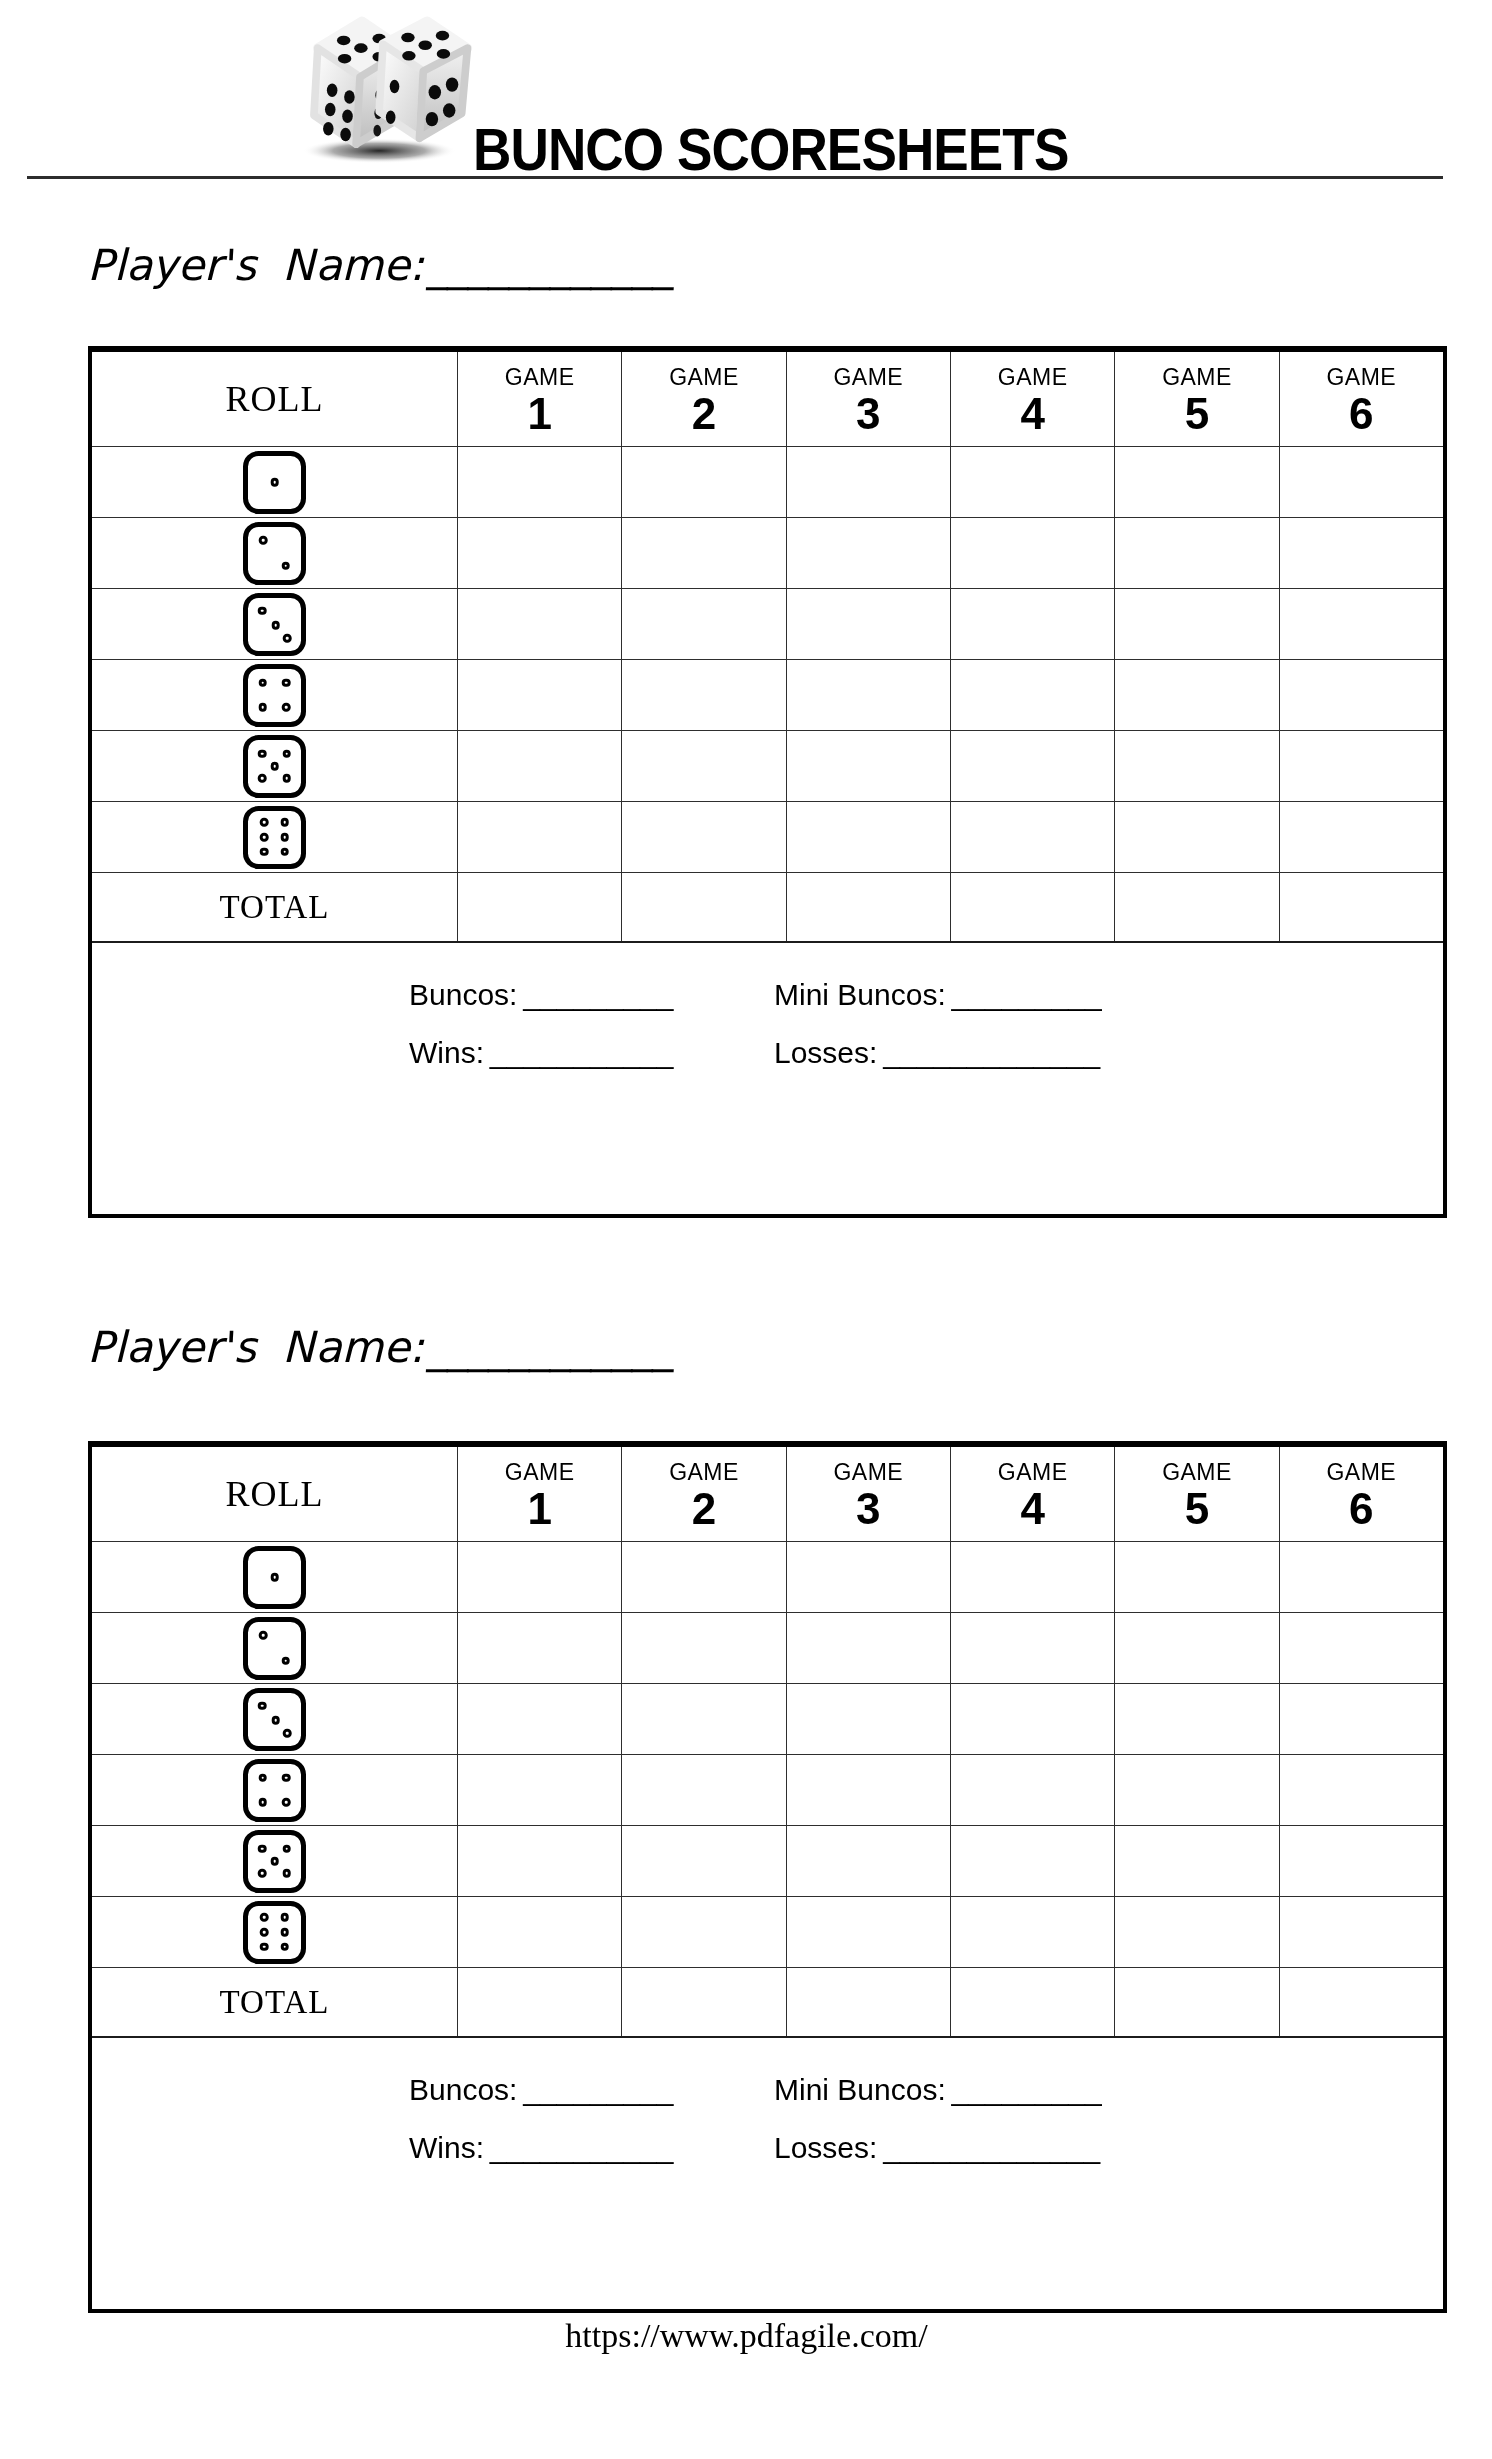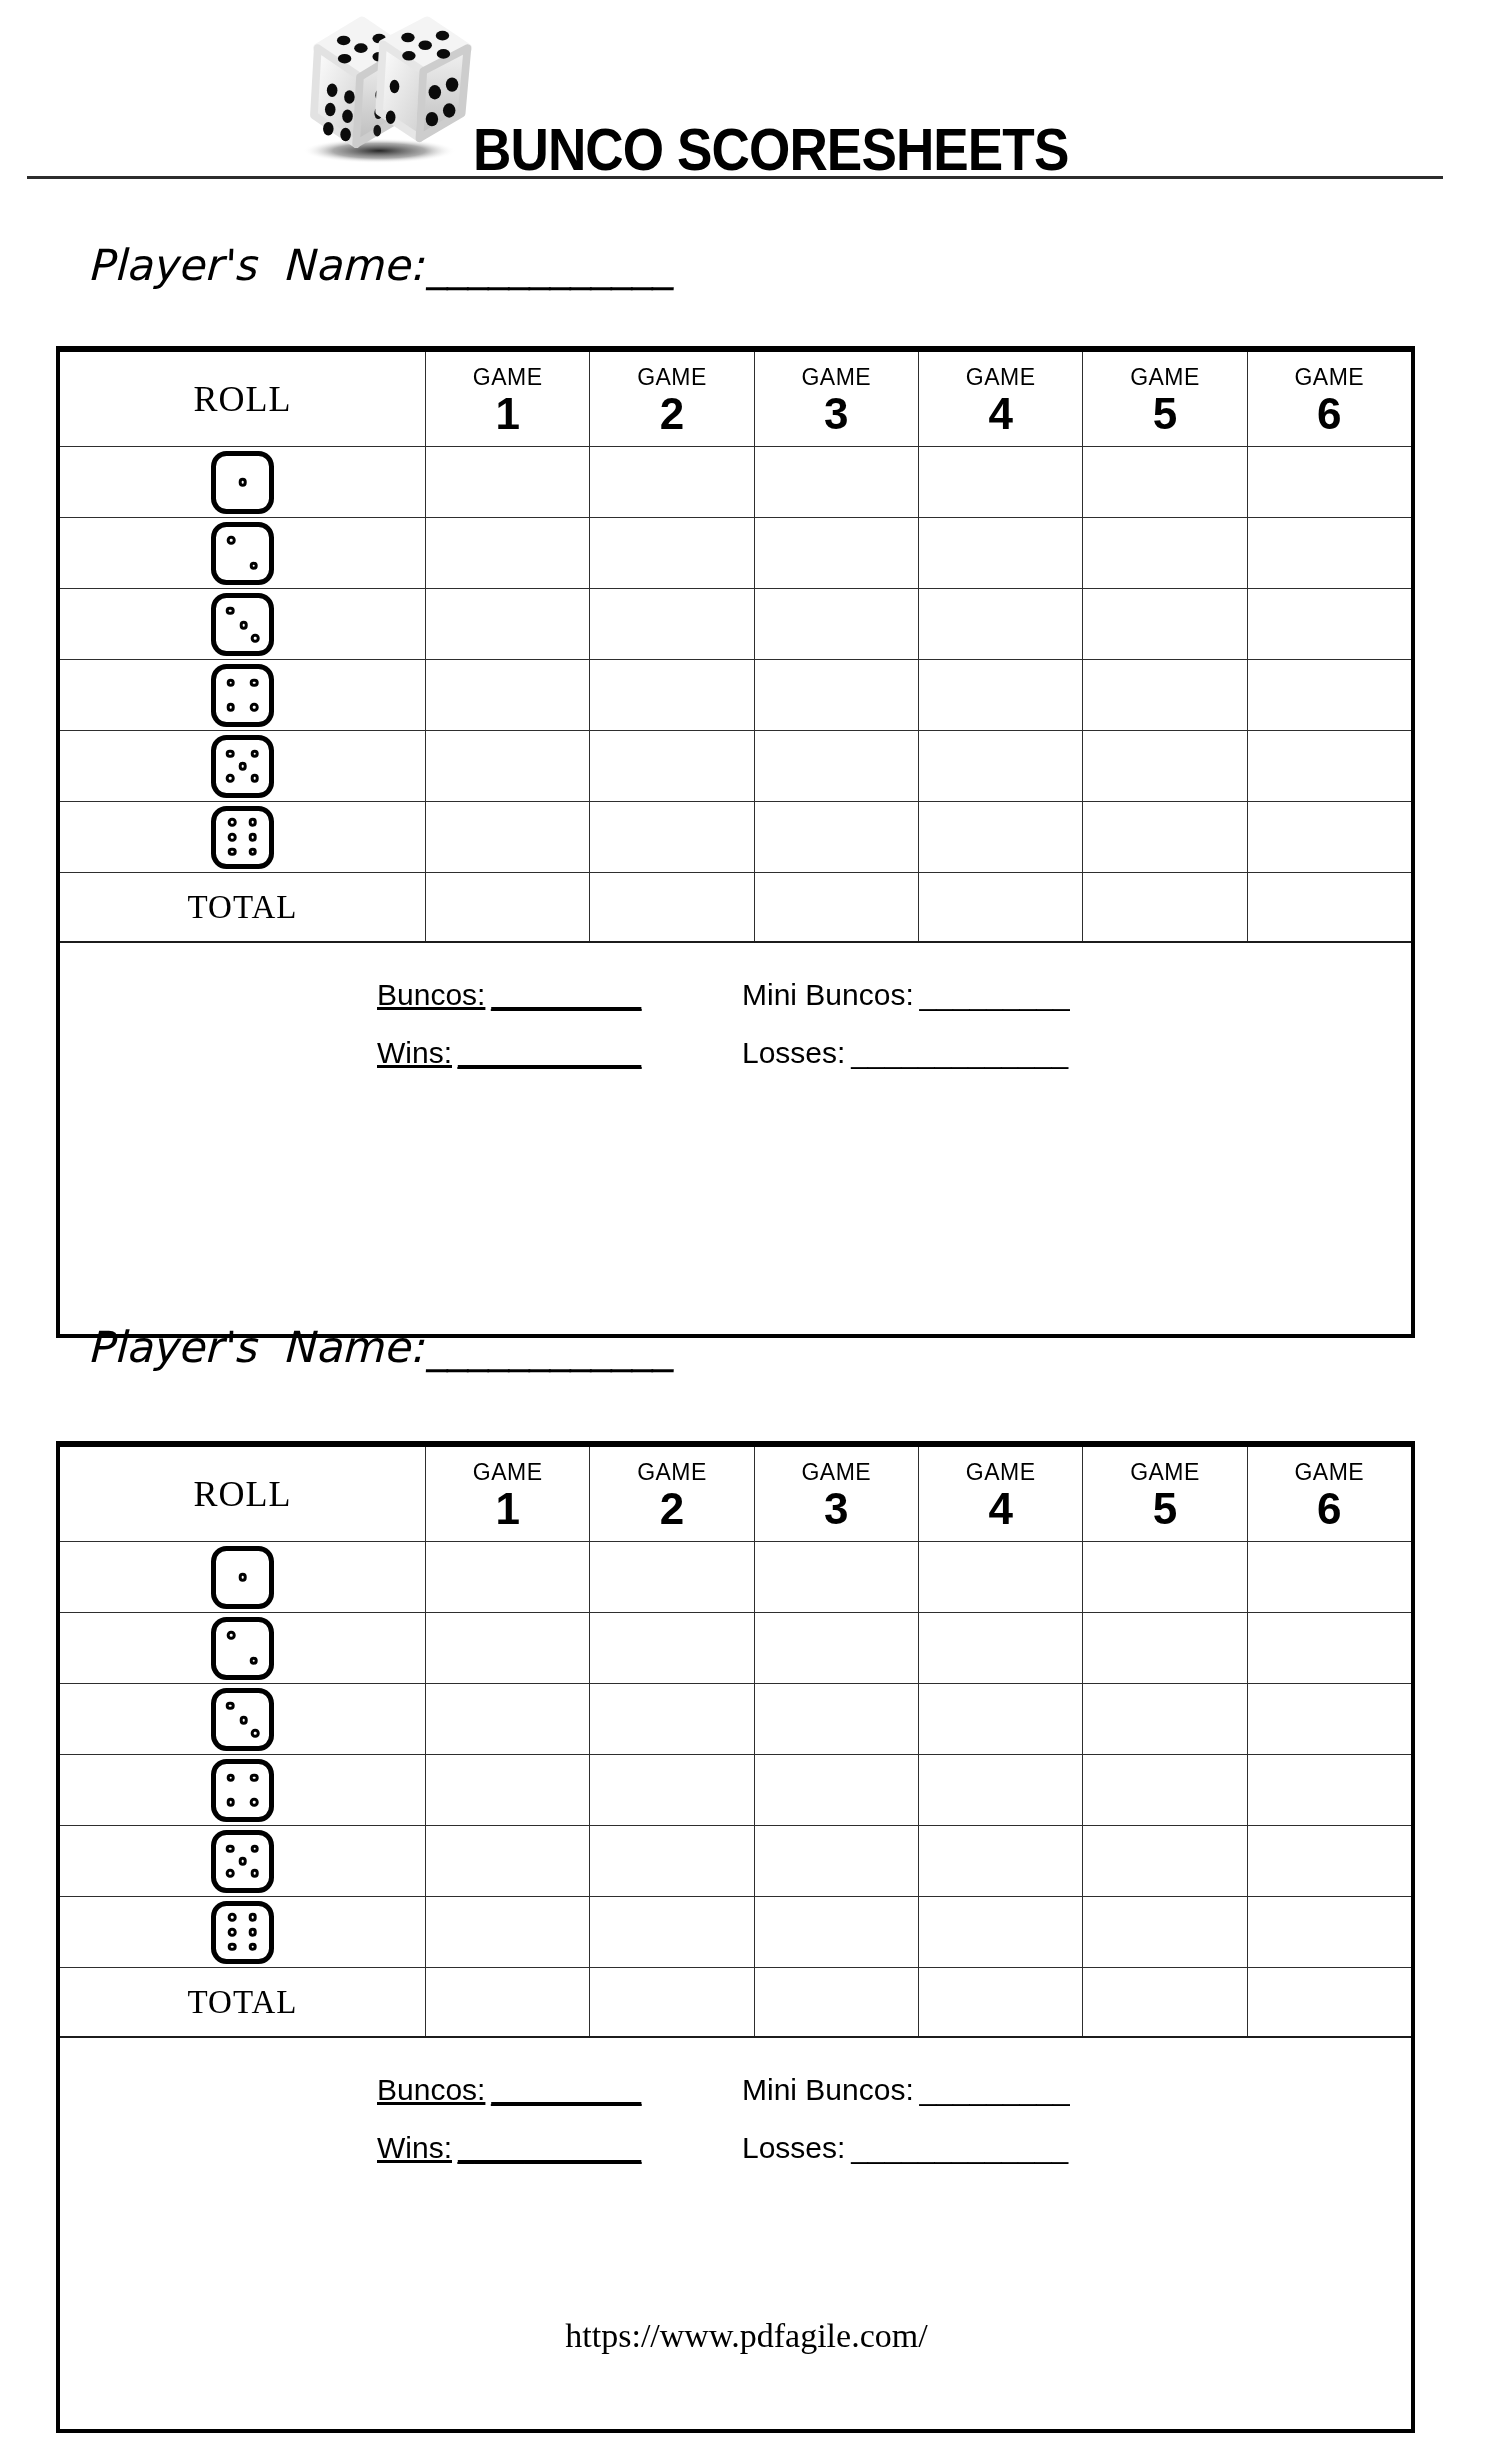--- a/index.html
+++ b/index.html
@@ -15,21 +15,21 @@
 
   
   .name-row { position:absolute; left:91px; font-family:"DejaVu Sans", sans-serif;
               font-style:italic; font-size:43px; white-space:nowrap; transform:skewX(-3deg); }
   .name-label { word-spacing:13.4px; }
   .name-blank { letter-spacing:-1px; }
   #sheet0 .name-row { top:240px; }
   #sheet1 .name-row { top:1322px; }
 
   
-  .score-table { position:absolute; left:56px; width:1359px; height:992px; background:#fff;
+  .score-table { position:absolute; left:88px; width:1359px; height:872px; background:#fff;
                  border:4.8px solid #000; border-top-width:6.7px; }
   #sheet0 .score-table { top:346px; }
   #sheet1 .score-table { top:1441px; }
 
   .score-grid { display:grid; grid-template-columns:365px repeat(6, 1fr);
                 grid-template-rows:94px repeat(6, 71px) 69px; }
   .cell { border-left:1.9px solid #2e2e2e; border-top:1.9px solid #2e2e2e;
           display:flex; align-items:center; justify-content:center; }
   .cell.first-col { border-left:none; }
   .cell.header-row { border-top:none; }
@@ -44,21 +44,21 @@
   .die { position:relative; width:63px; height:63px; border:5.8px solid #000;
          border-radius:15.4px; background:#fff; }
   .pip { position:absolute; width:8.6px; height:8.6px; background:#fff; border:3.8px solid #000;
          border-radius:50%; transform:translate(-50%,-50%); }
 
   
   .stats { height:186px; border-top:2.9px solid #1c1c1c; padding:35px 0 0 317px;
            font-size:30px; }
   .stat-row { display:flex; margin-bottom:24px; white-space:nowrap; }
   .stat-pair { display:flex; }
-  .stat-pair.left { width:365px;text-decoration:underline; }
+  .stat-pair.left { width:365px; }
   .stat-blank { margin-left:5.8px; letter-spacing:0; }
 
   
   .footer-url { position:absolute; top:2317px; left:0; width:1493px; text-align:center;
                 font-family:"Liberation Serif", serif; font-size:34px; }
 </style>
 </head>
 <body>
 
 <div class="page">

